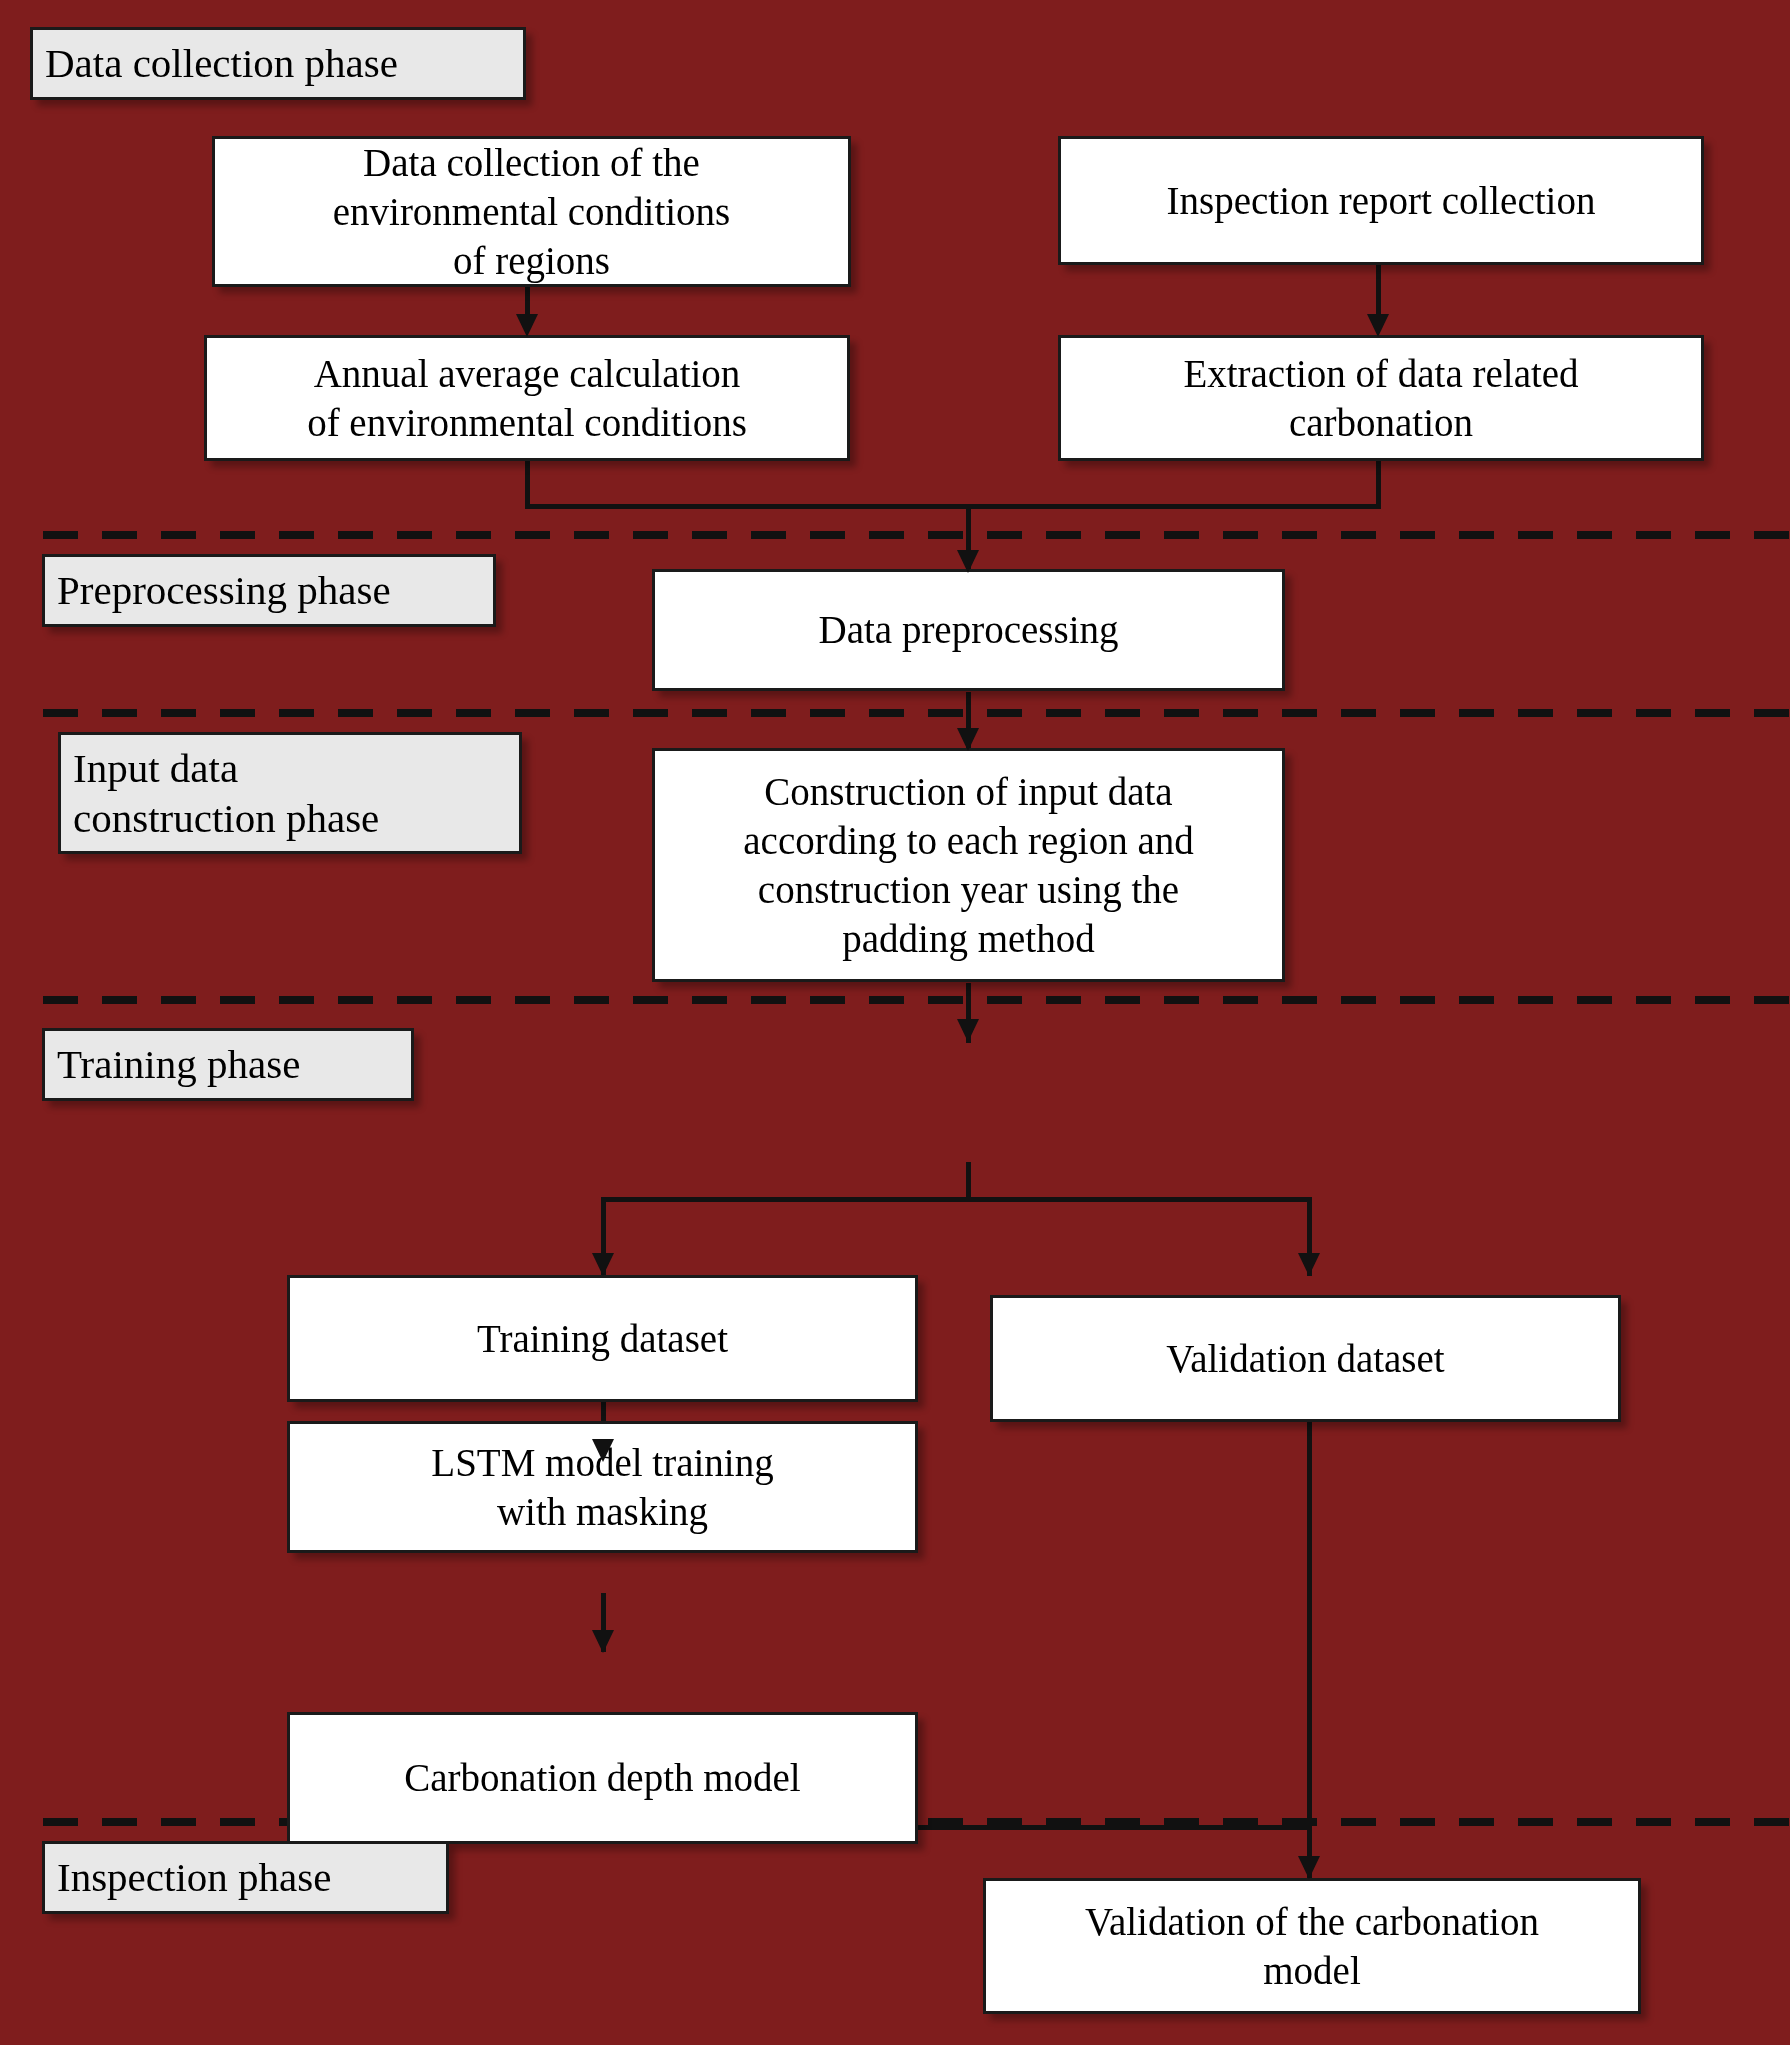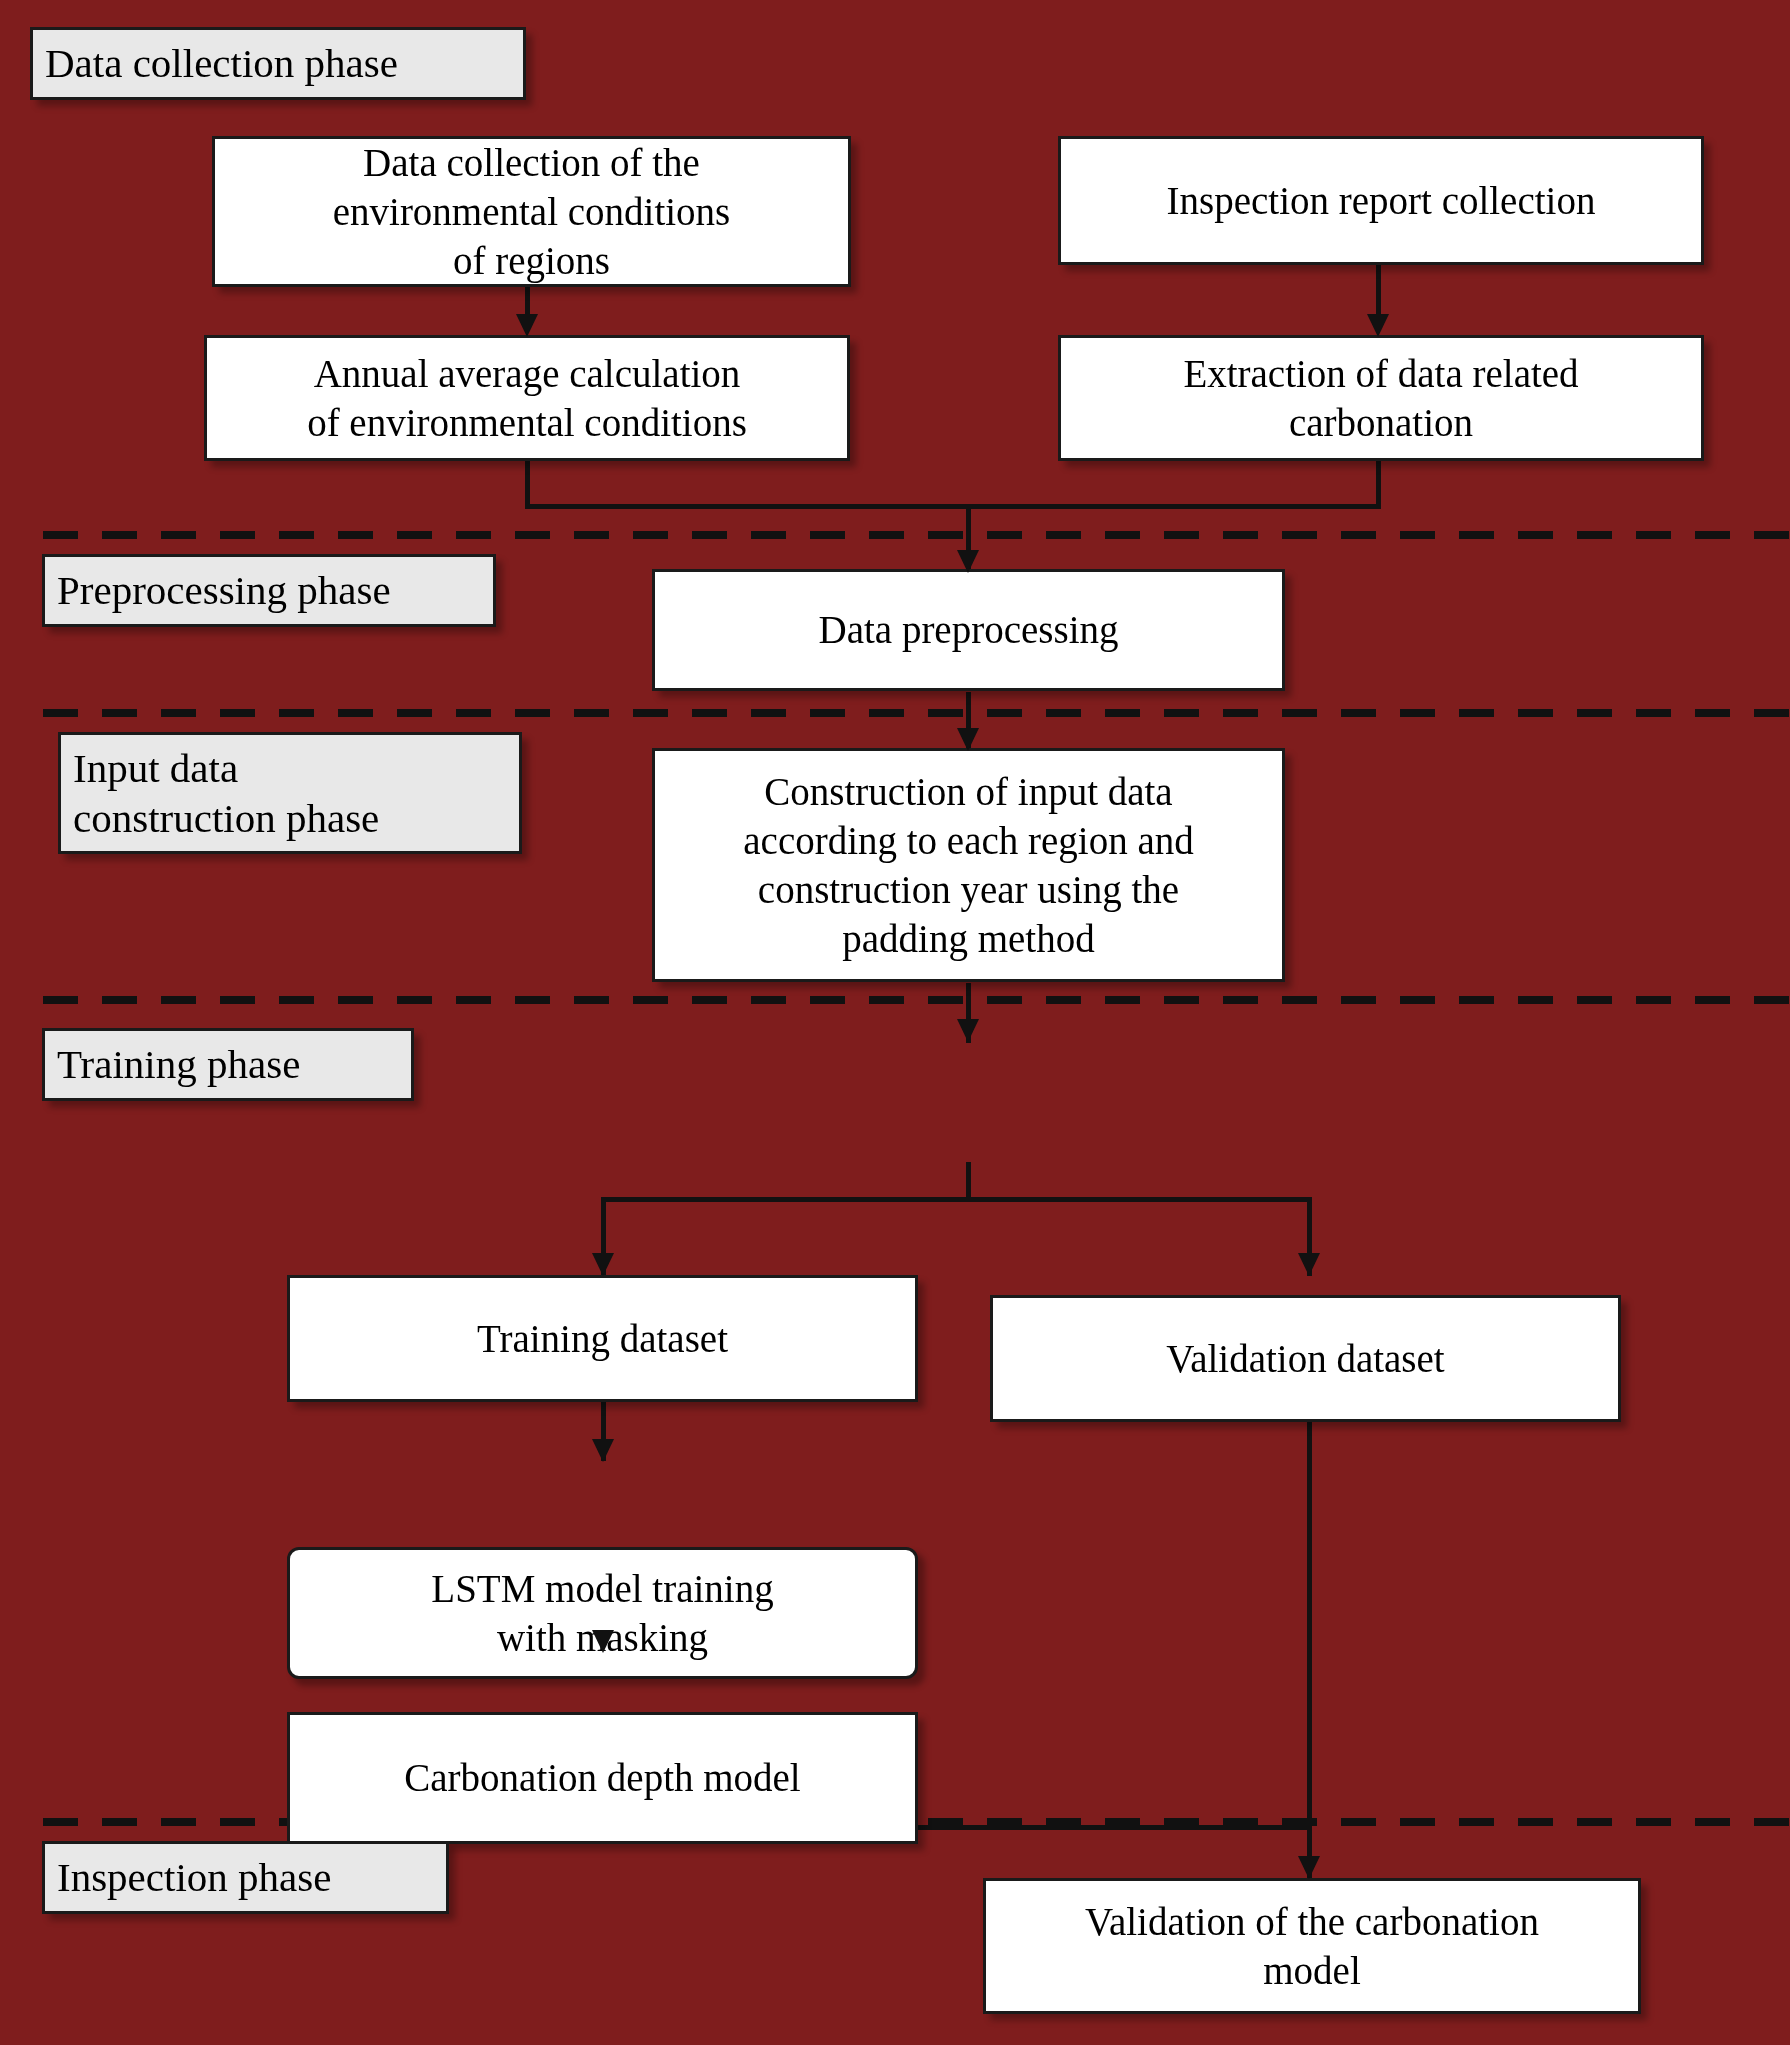--- a/index.html
+++ b/index.html
@@ -197,21 +197,21 @@
 
 
   <div class="node" style="left:287px; top:1275px; width:631px; height:127px;">
     <span class="node-text">Training dataset</span>
   </div>
 
   <div class="node" style="left:990px; top:1275px; width:631px; height:127px;margin-top:20px;">
     <span class="node-text">Validation dataset</span>
   </div>
 
-  <div class="node" style="left:287px; top:1547px; width:631px; height:132px; white-space:pre-line;border-radius:12px;">
+  <div class="node" style="left:287px; top:1421px; width:631px; height:132px; white-space:pre-line;">
     <span class="node-text">LSTM model training
 with masking</span>
   </div>
 
   <div class="node" style="left:287px; top:1712px; width:631px; height:132px;justify-content:flex-end;">
     <span class="node-text">Carbonation depth model</span>
   </div>
 
   <div class="node" style="left:983px; top:1878px; width:658px; height:136px; white-space:pre-line;">
     <span class="node-text">Validation of the carbonation

